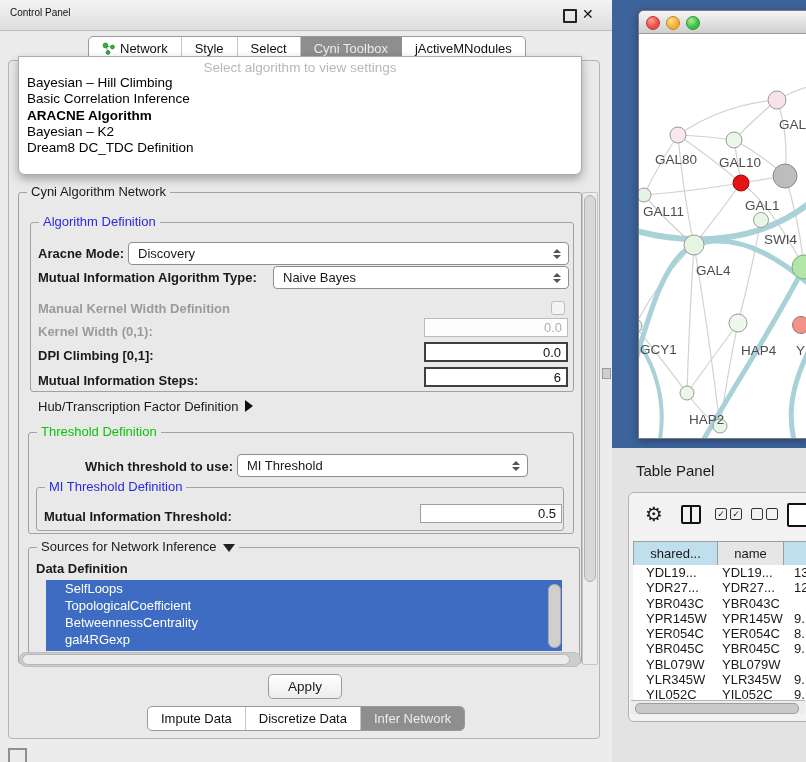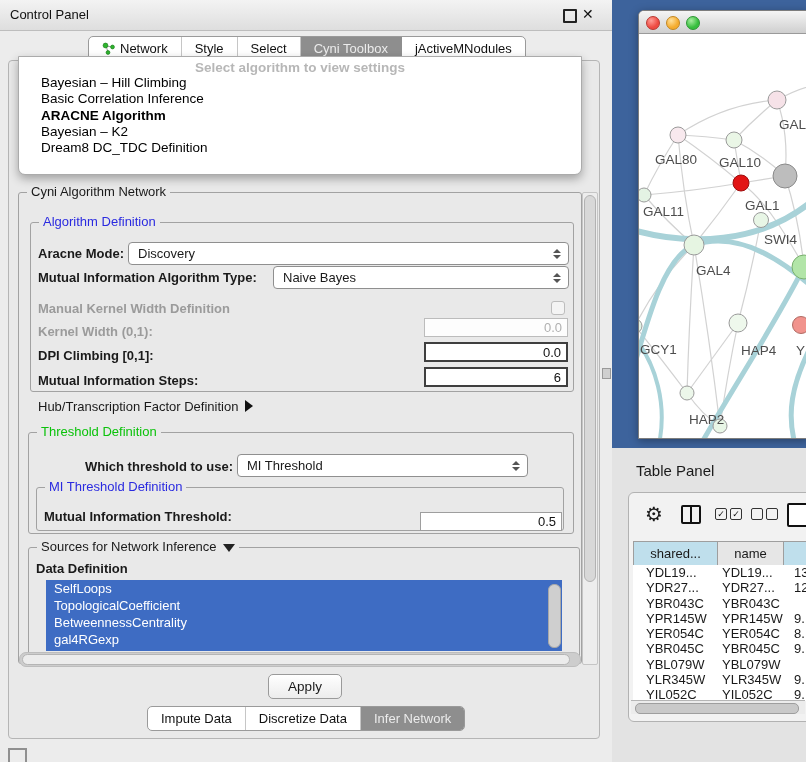--- a/index.html
+++ b/index.html
@@ -2,41 +2,41 @@
 <html><head>
 <meta charset="utf-8">
 <style>
   html,body{margin:0;padding:0;}
   body{font-family:"Liberation Sans","DejaVu Sans",sans-serif;}
   .app{position:relative;width:806px;height:762px;background:#ececec;overflow:hidden;font-size:13px;color:#1a1a1a;}
 
   
   .cp-titlebar{position:absolute;left:0;top:0;width:612px;height:30px;
     background:linear-gradient(#f3f3f3,#dedede);border-bottom:1px solid #bdbdbd;}
-  .cp-title{position:absolute;left:10px;top:7px;font-size:13px;color:#111;}
+  .cp-title{position:absolute;left:10px;top:7px;font-size:10px;color:#111;}
   .float-ic{position:absolute;left:563px;top:9px;width:10px;height:10px;border:2px solid #222;border-radius:1px;}
   .close-ic{position:absolute;left:582px;top:6px;font-size:14px;font-weight:bold;color:#111;}
 
   
   .seg-tabs{position:absolute;display:flex;height:23px;background:#fff;border:1px solid #9a9a9a;
     border-radius:5px;overflow:hidden;align-items:stretch;}
   .seg{display:flex;align-items:center;gap:5px;padding:0 13px;border-right:1px solid #c6c6c6;color:#111;white-space:nowrap;}
   .seg:last-child{border-right:none;}
   .seg.sel{background:#8e8e8e;color:#ececec;border-right-color:#8e8e8e;}
   .tabicon{display:flex;align-items:center;}
 
   
   .content-card{position:absolute;left:8px;top:60px;width:590px;height:677px;background:#e9e9e9;
     border:1px solid #b5b5b5;border-radius:4px;}
 
   
   .popup{position:absolute;left:18px;top:56px;width:562px;height:117px;background:#fff;
     border:1px solid #ababab;border-radius:0 0 7px 7px;box-shadow:0 4px 10px rgba(0,0,0,.3);z-index:40;}
-  .pop-placeholder{height:15px;line-height:15px;margin-top:3px;text-align:center;color:#b7b7b7;font-size:13.5px;font-weight:bold;}
-  .pop-item{height:16.3px;line-height:16.3px;padding-left:22px;font-size:13.5px;color:#000;}
+  .pop-placeholder{height:15px;line-height:15px;margin-top:3px;text-align:center;color:#b7b7b7;font-size:13.5px;}
+  .pop-item{height:16.3px;line-height:16.3px;padding-left:8px;font-size:13.5px;color:#000;}
   .pop-item.hl{font-weight:bold;}
 
   
   .group{position:absolute;border:1px solid #a2a2a2;border-radius:3px;}
   .gt{position:absolute;top:-9px;left:8px;background:#e9e9e9;padding:0 4px;font-size:13px;white-space:nowrap;}
   .blue{color:#2a2ae0;}
   .green{color:#0ac20a;}
 
   .lbl{position:absolute;font-weight:bold;font-size:13px;color:#1a1a1a;white-space:nowrap;}
   .plain{font-weight:normal;}
@@ -56,21 +56,21 @@
   .tf.strong{border:2px solid #3f3f3f;height:16px;}
   .tf.disfield{border:1px solid #bcbcbc;color:#b0b0b0;background:#fdfdfd;}
 
   .cbx{position:absolute;width:12px;height:12px;border:1px solid #bdbdbd;border-radius:3px;background:#f4f4f4;}
 
   .tri-r{display:inline-block;width:0;height:0;border-top:6px solid transparent;border-bottom:6px solid transparent;border-left:8px solid #111;margin-left:7px;vertical-align:-1px;}
   .tri-d{display:inline-block;width:0;height:0;border-left:6px solid transparent;border-right:6px solid transparent;border-top:8px solid #222;margin-left:6px;vertical-align:-1px;}
 
   
   .attr-list{position:absolute;left:46px;top:580px;width:516px;height:71px;background:#3e6cc3;overflow:hidden;}
-  .attr-item{height:17px;line-height:17px;padding-left:8px;color:#fff;font-size:13px;background:#3e6cc3;}
+  .attr-item{height:17px;line-height:17px;padding-left:19px;color:#fff;font-size:13px;background:#3e6cc3;}
   .attr-vthumb{position:absolute;left:548px;top:584px;width:11px;height:62px;background:#cfcfcf;border:1px solid #a8a8a8;border-radius:6px;}
 
   
   .vscroll{position:absolute;left:582px;top:192px;width:14px;height:471px;background:#ededed;border:1px solid #c5c5c5;border-radius:2px;}
   .vthumb{position:absolute;left:1px;top:2px;width:10px;height:385px;background:#d8d8d8;border:1px solid #b2b2b2;border-radius:6px;}
   .hscroll{position:absolute;left:19px;top:652px;width:560px;height:13px;background:#cdcdcd;border:1px solid #bdbdbd;border-radius:7px;}
   .hthumb{position:absolute;left:2px;top:1px;width:546px;height:9px;background:#ececec;border:1px solid #b5b5b5;border-radius:6px;}
 
   .apply-btn{position:absolute;left:268px;top:674px;width:72px;height:23px;background:linear-gradient(#ffffff,#ececec);
     border:1px solid #9a9a9a;border-radius:5px;font-size:13.5px;display:flex;align-items:center;justify-content:center;}
@@ -355,21 +355,21 @@
     <span class="stepper">
         <i class="up"></i>
         <i class="dn"></i>
       </span>
   </div>
 
   <div class="group" style="left:36px;top:487px;width:526px;height:42px;">
     <span class="gt blue">MI Threshold Definition</span>
   </div>
   <span class="lbl" style="left:44px;top:509px;">Mutual Information Threshold:</span>
-  <input class="tf" style="left: 420px; top: 504px; width: 130px; margin-top: 8px;" value="0.5">
+  <input class="tf" style="left: 420px; top: 504px; width: 130px;" value="0.5">
 
   <div class="group" style="left:28px;top:547px;width:550px;height:111px;">
     <span class="gt"><span>Sources for Network Inference</span><span class="tri-d"></span></span>
   </div>
   <span class="lbl" style="left:36px;top:561px;">Data Definition</span>
   <div class="attr-list" id="attr-list">
       <div class="attr-item">SelfLoops</div>
       <div class="attr-item">TopologicalCoefficient</div>
       <div class="attr-item">BetweennessCentrality</div>
       <div class="attr-item">gal4RGexp</div>

